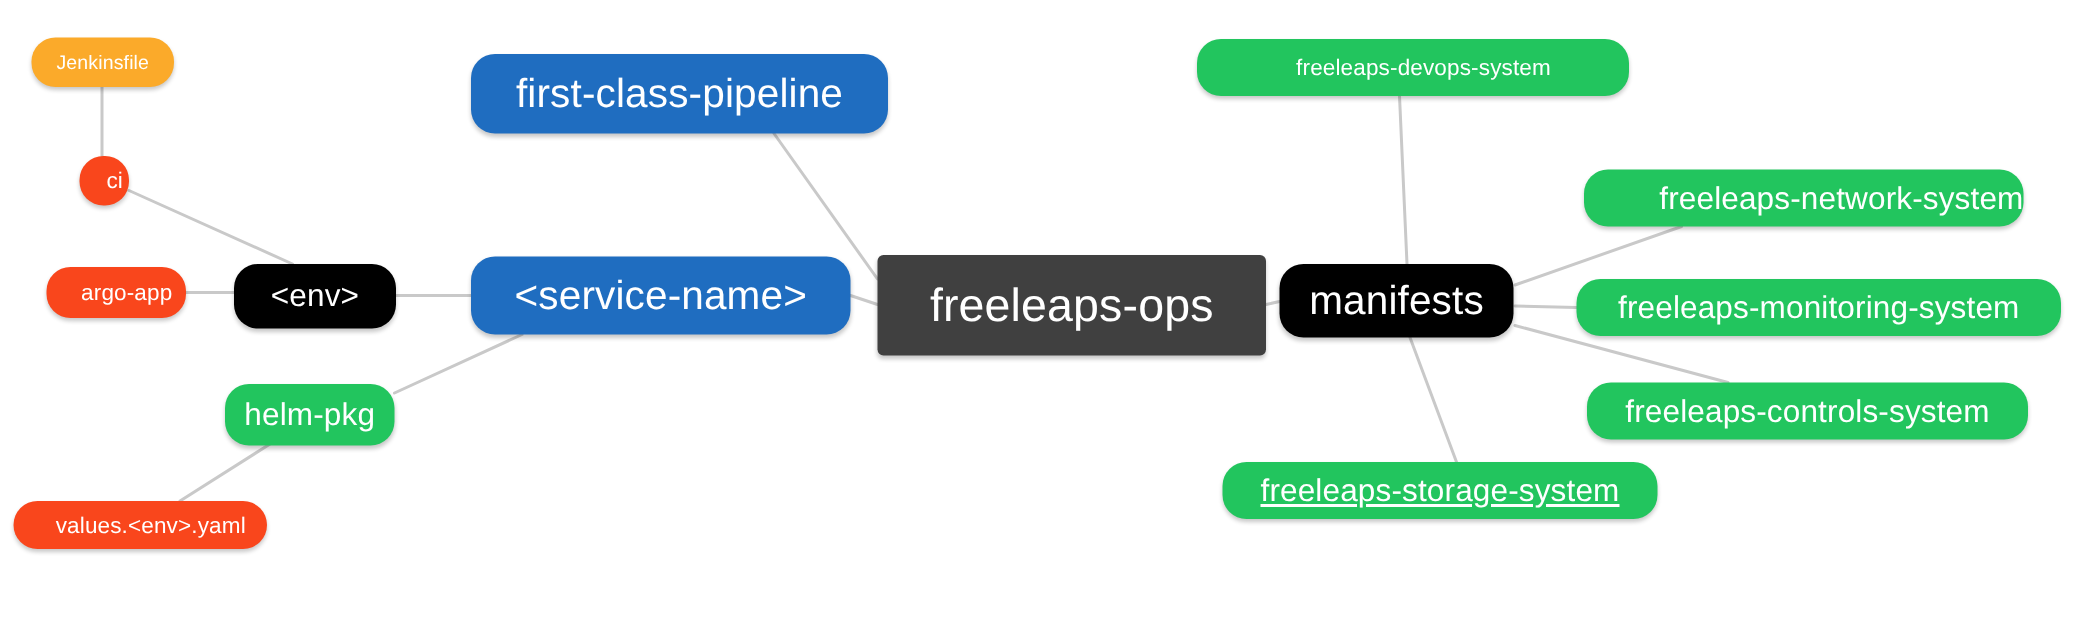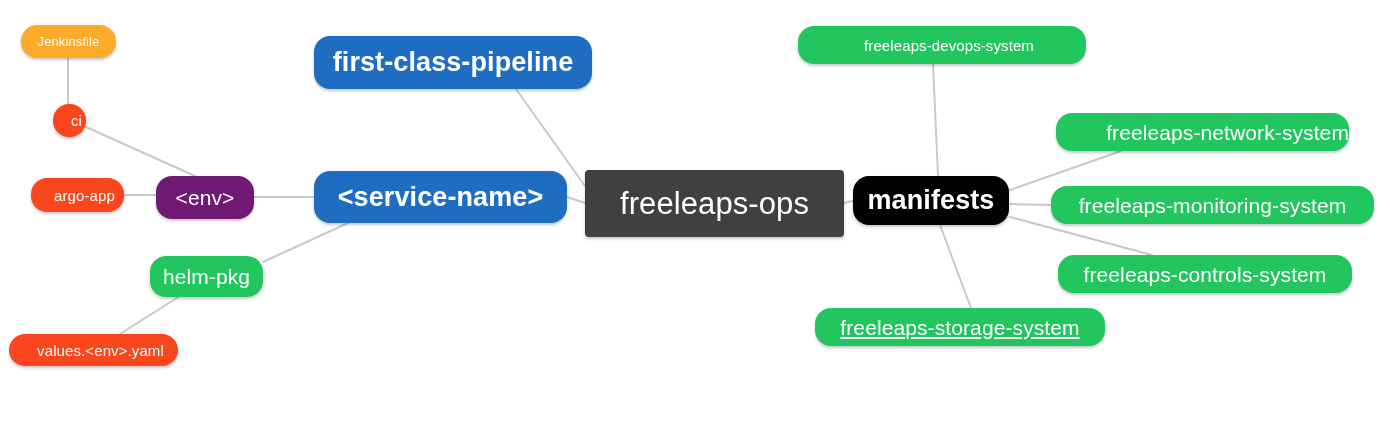--- a/index.html
+++ b/index.html
@@ -39,21 +39,20 @@
     letter-spacing: 0.1px;
     line-height: 1;
     cursor: pointer;
   }
   .mm-node.lvl-root {
     font-size: 31px;
     border-radius: 4px;
   }
   .mm-node.lvl-1 {
     font-size: 27px;
-    font-weight: bold;
   }
   .mm-node.lvl-2 {
     font-size: 21px;
   }
   .mm-node.lvl-3 {
     font-size: 15px;
     padding-left: 14px;
   }
   .mm-node.lvl-4 {
     font-size: 13px;
@@ -85,21 +84,21 @@
       </div>
       <div class="mm-node lvl-1" style="left: 314px; top: 36px; width: 278px; height: 53px; background: rgb(31, 109, 192);">
         <span>first-class-pipeline</span>
       </div>
       <div class="mm-node lvl-1" style="left: 314px; top: 171px; width: 253px; height: 52px; background: rgb(31, 109, 192);">
         <span>&lt;service-name&gt;</span>
       </div>
       <div class="mm-node lvl-1" style="left: 853px; top: 176px; width: 156px; height: 49px; background: #000000;">
         <span>manifests</span>
       </div>
-      <div class="mm-node lvl-2" style="left: 156px; top: 176px; width: 98px; height: 43px; background: #701a75;">
+      <div class="mm-node lvl-2" style="left: 156px; top: 176px; width: 108px; height: 43px; background: #000000;">
         <span>&lt;env&gt;</span>
       </div>
       <div class="mm-node lvl-2" style="left: 150px; top: 256px; width: 113px; height: 41px; background: rgb(34, 197, 94);">
         <span>helm-pkg</span>
       </div>
       <div class="mm-node lvl-3" style="left: 53px; top: 104px; width: 33px; height: 33px; background: rgb(249, 70, 28);">
         <span>ci</span>
       </div>
       <div class="mm-node lvl-3" style="left: 31px; top: 178px; width: 93px; height: 34px; background: rgb(249, 70, 28);">
         <span>argo-app</span>

